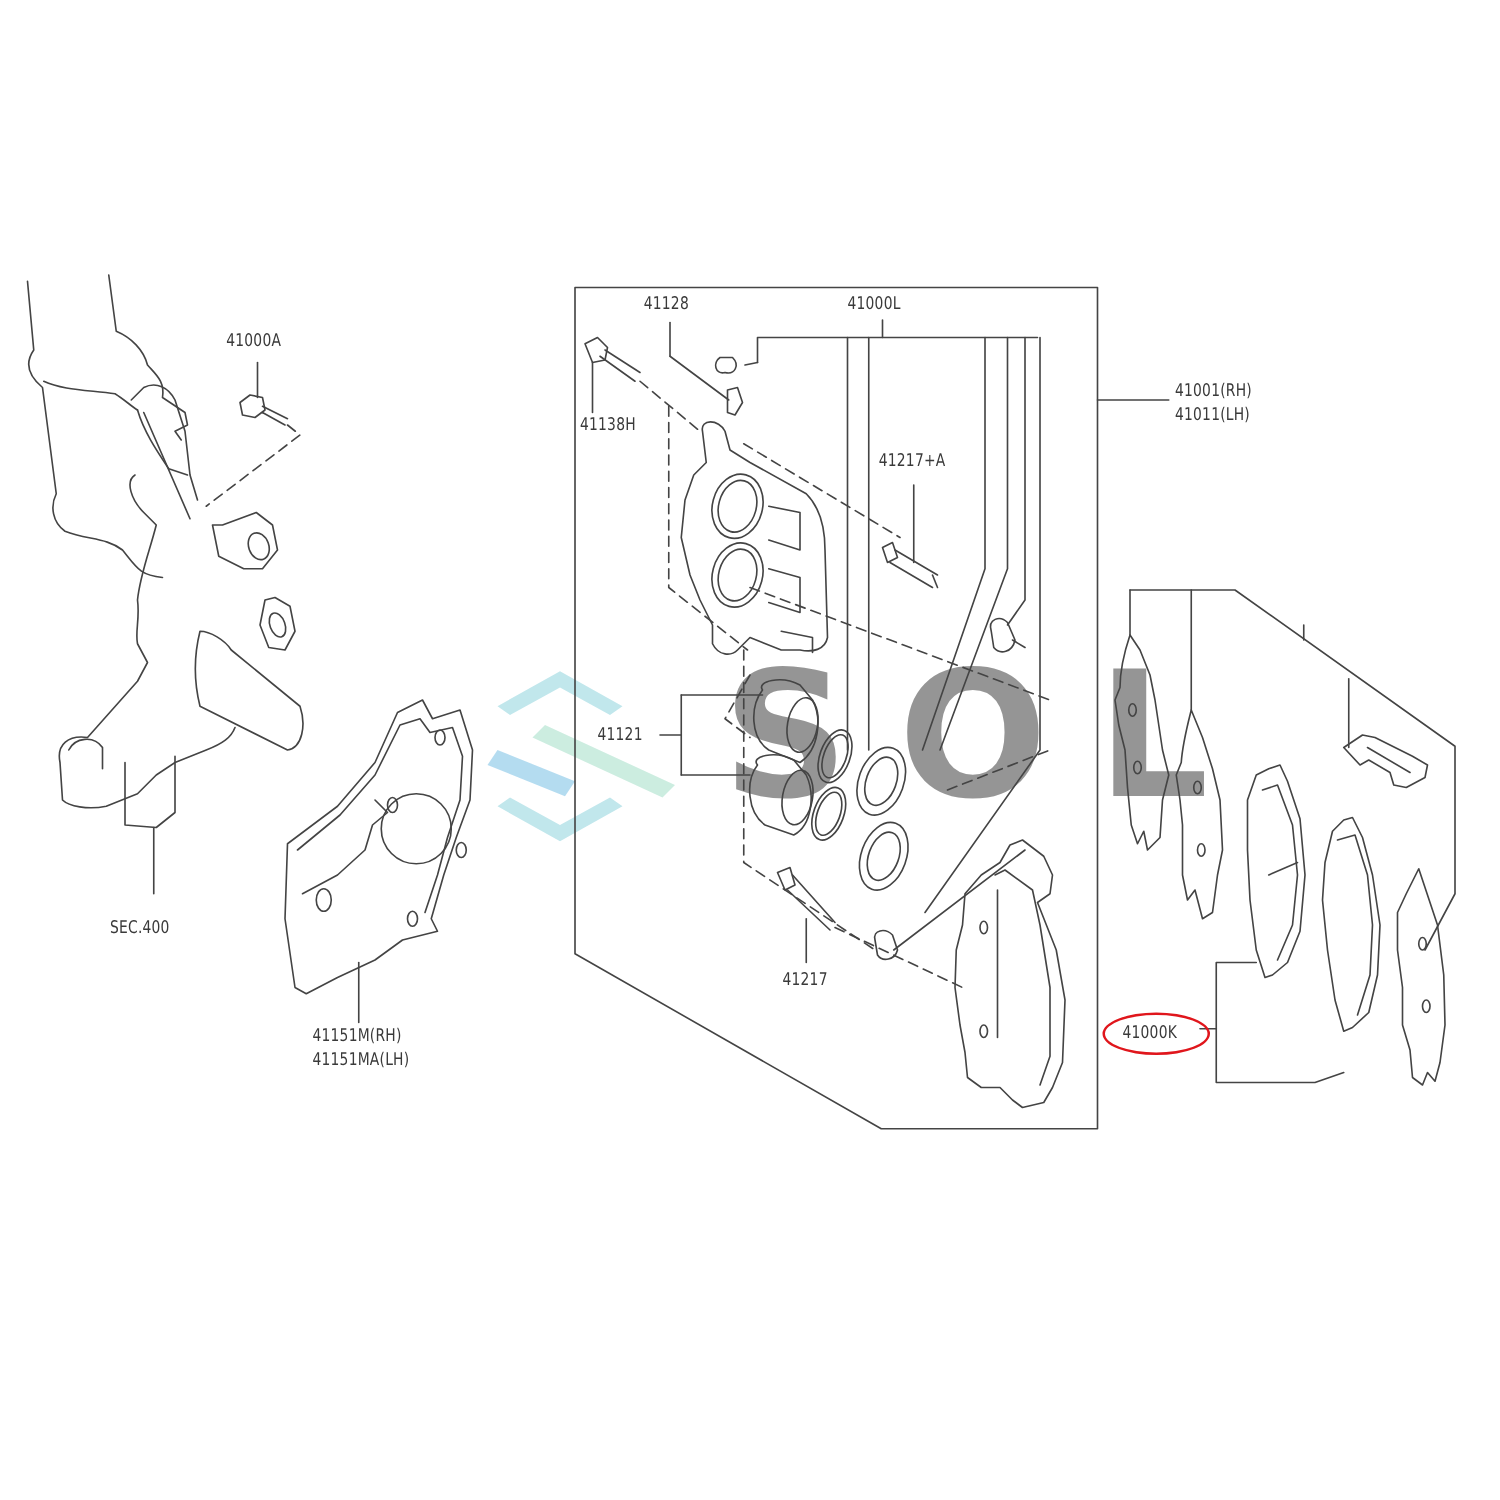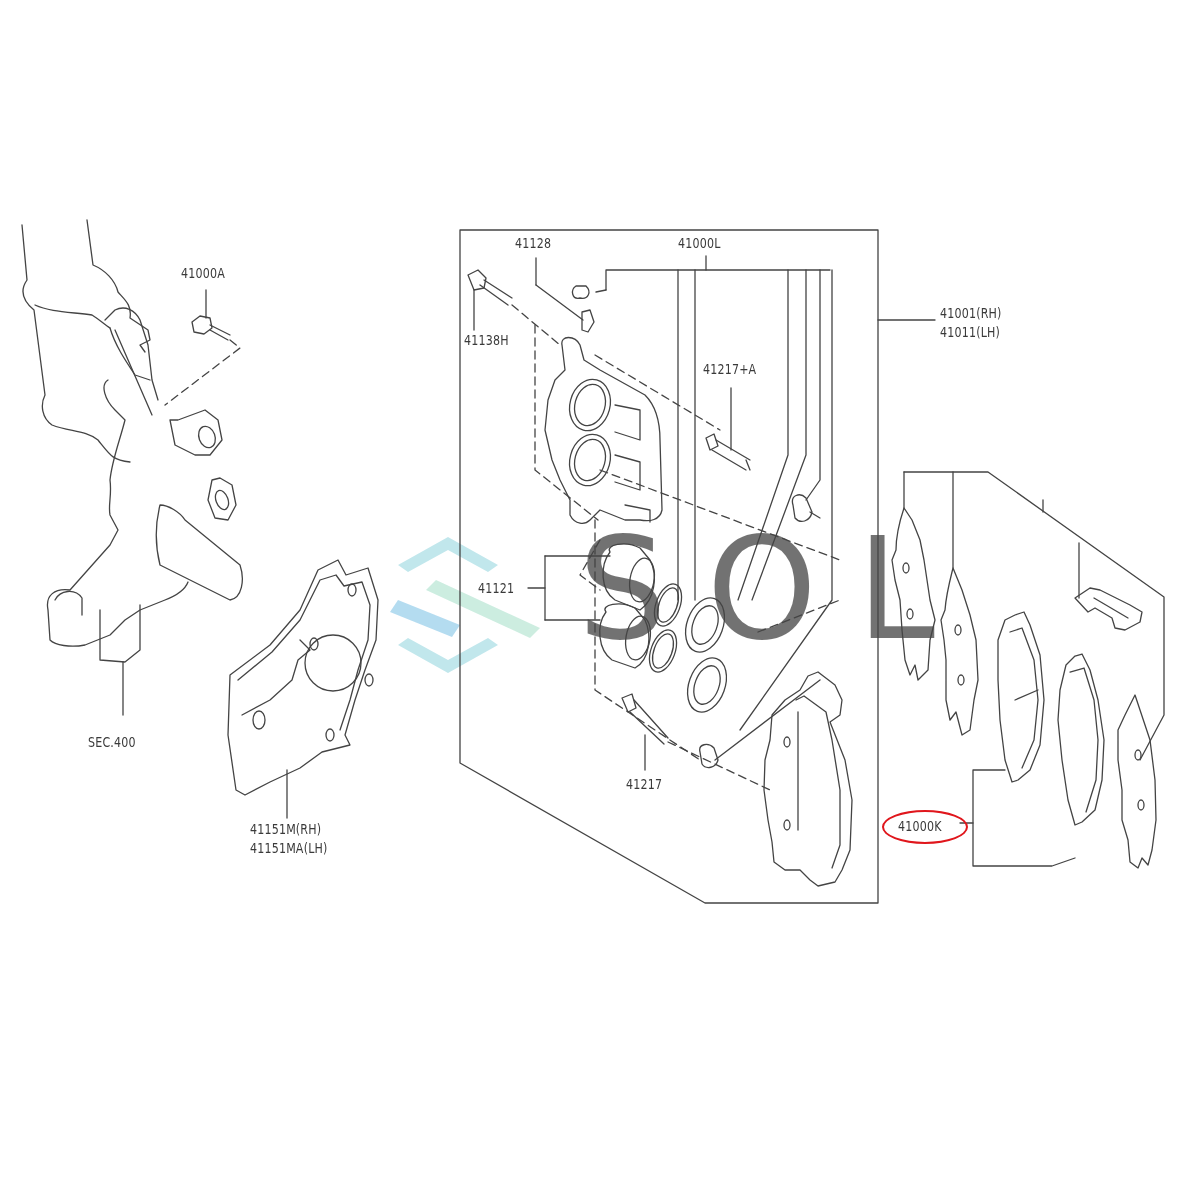--- a/index.html
+++ b/index.html
@@ -1,19 +1,19 @@
 <!DOCTYPE html>
 <html><head>
 <meta charset="utf-8">
 <style>
   html, body { margin: 0; padding: 0; background: #ffffff; }
   body { width: 1200px; height: 1200px; position: relative; overflow: hidden; font-family: "DejaVu Sans", sans-serif; }
   #diagram { position: absolute; left: 0; top: 0; width: 1200px; height: 1200px; }
   .lbl { position: absolute; font-family: "DejaVu Sans Condensed", "DejaVu Sans", sans-serif; font-size: 14px; color: #3a3a3a; letter-spacing: 0.2px; white-space: nowrap; line-height: 16px; transform: scaleX(0.88); transform-origin: left top; }
-  .wm-text { position: absolute; font-family: "DejaVu Sans", sans-serif; font-weight: 400; font-size: 140px; color: #000000; opacity: 0.55; letter-spacing: 40px; left: 578px; top: 515px; line-height: 150px; }
+  .wm-text { position: absolute; font-family: "DejaVu Sans", sans-serif; font-weight: 700; font-size: 140px; color: #404040; opacity: 0.55; letter-spacing: 40px; left: 578px; top: 515px; line-height: 150px; }
   .callout-ring { position: absolute; left: 882px; top: 810px; width: 86px; height: 34px; border: 2px solid #e0161c; border-radius: 50%; box-sizing: border-box; }
   svg * { vector-effect: non-scaling-stroke; }
 </style>
 </head>
 <body>
 
 <div id="diagram">
 
   <svg width="1200" height="1200" style="position:absolute;left:0;top:0;">
     <g opacity="0.85">

